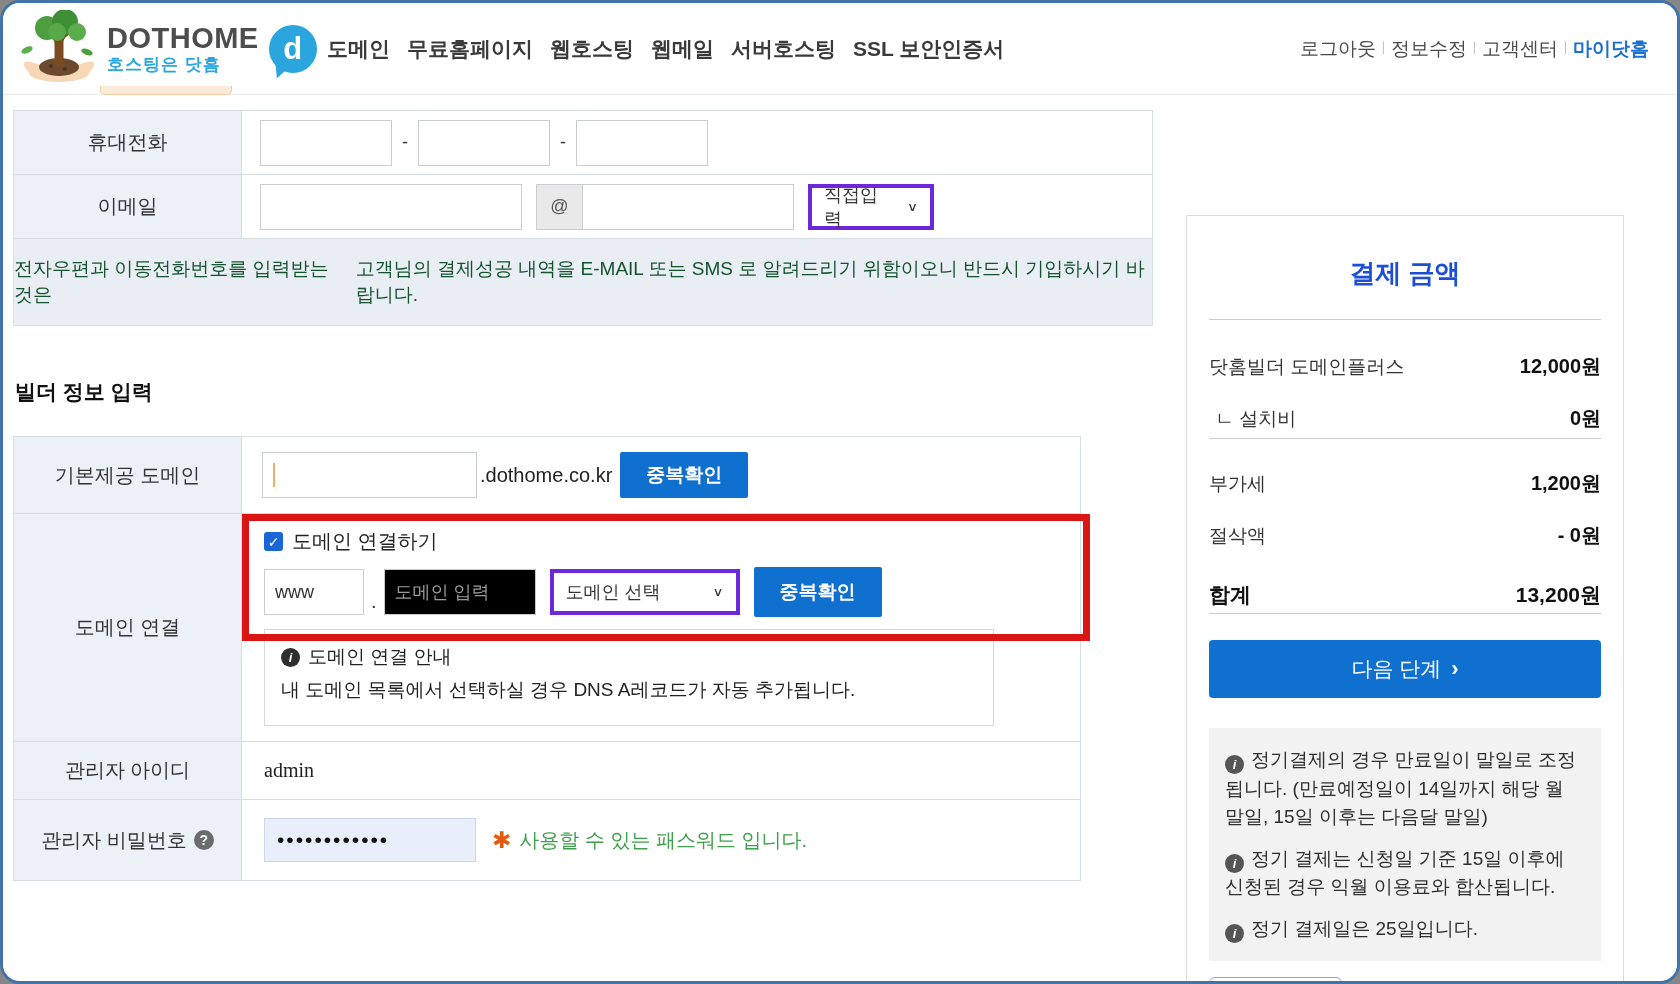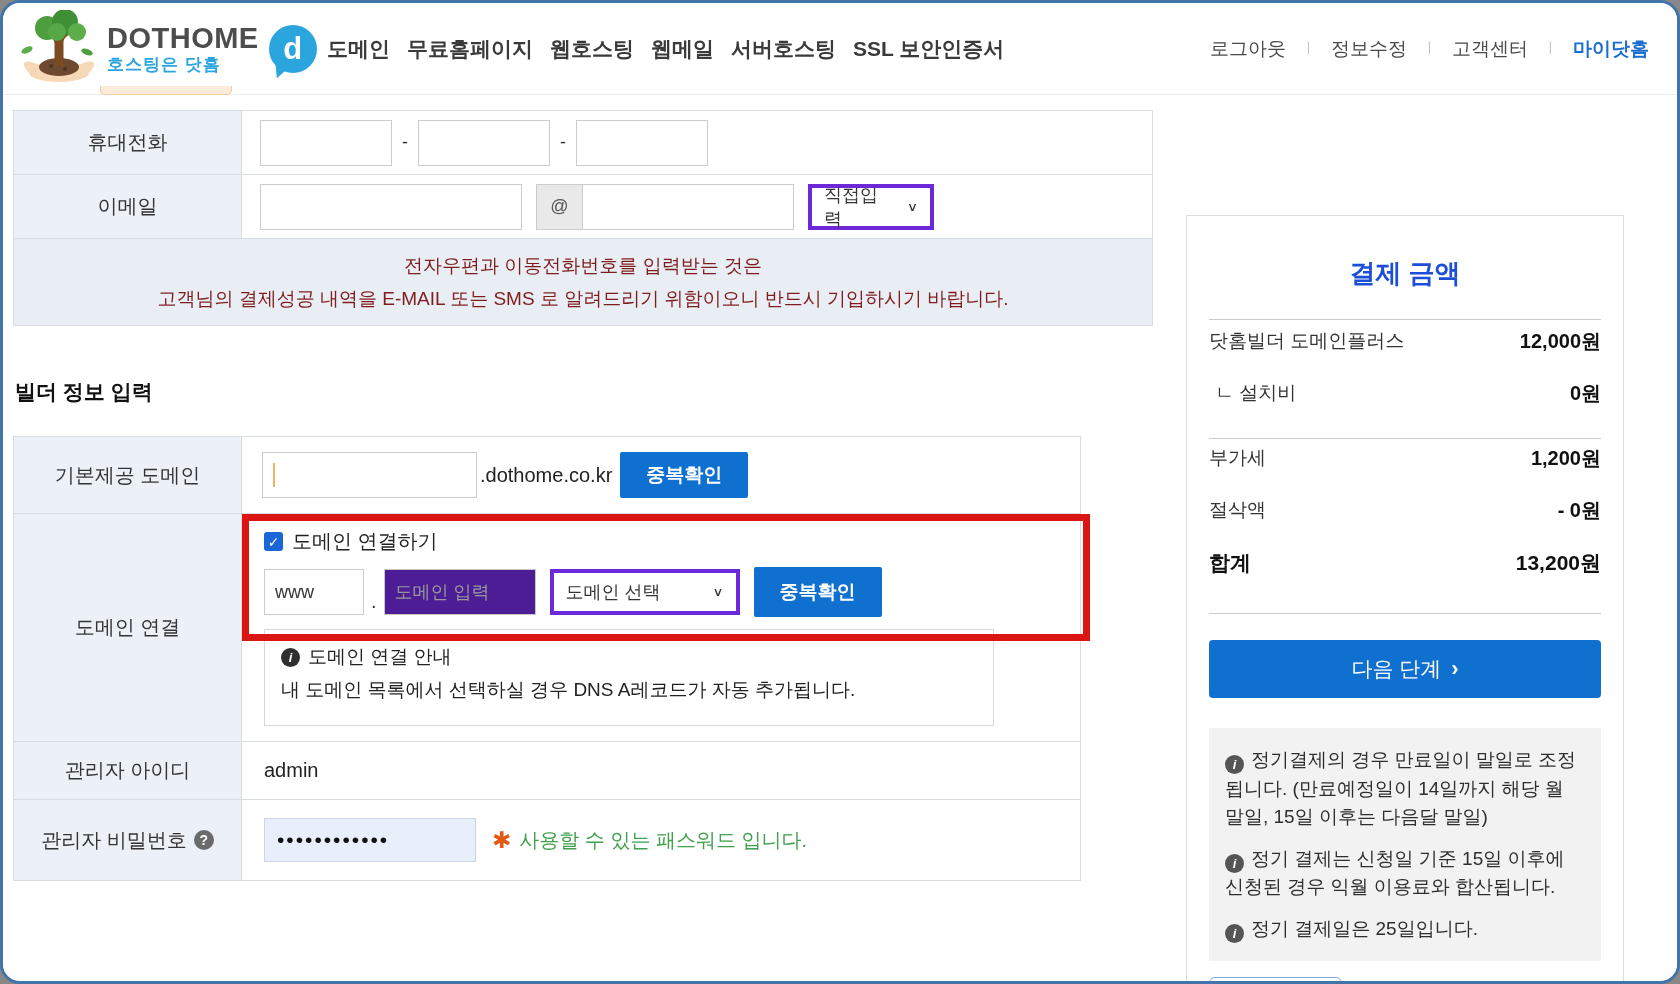--- a/index.html
+++ b/index.html
@@ -21,84 +21,84 @@
   .logo{display:flex;align-items:center;gap:4px;min-width:300px;cursor:pointer;}
   .logo-text{display:flex;flex-direction:column;line-height:1.05;margin-left:2px;}
   .brand{font-size:29px;font-weight:800;color:#4d4d4d;letter-spacing:.5px;}
   .tagline{font-size:17px;font-weight:700;color:var(--logo_blue);letter-spacing:1px;margin-top:2px;}
   .bubble{position:relative;width:48px;height:48px;border-radius:50%;background:var(--logo_blue);
     display:flex;align-items:center;justify-content:center;color:#fff;font-weight:800;font-size:31px;margin-left:6px;}
   .bubble::after{content:"";position:absolute;left:4px;bottom:-6px;width:0;height:0;
     border-left:6px solid transparent;border-right:8px solid transparent;border-top:14px solid var(--logo_blue);transform:rotate(18deg);}
   .nav{display:flex;align-items:flex-end;gap:17px;margin-left:10px;}
   .nav-item{font-size:21px;font-weight:700;color:#3a3a3a;cursor:pointer;white-space:nowrap;}
-  .user-links{margin-left:auto;display:flex;align-items:center;gap:15px;font-size:19px;color:#4a4a4a;white-space:nowrap;}
+  .user-links{margin-left:auto;display:flex;align-items:center;font-size:19px;color:#4a4a4a;white-space:nowrap;}
   .user-links .sep{color:#c3c3c3;font-size:15px;}
   .user-links .link{cursor:pointer;}
   .user-links .link.my{color:var(--link_blue);font-weight:700;}
   
   .main{position:relative;height:885px;background:#fff;}
   .peach-remnant{position:absolute;left:97px;top:-9px;width:132px;height:9px;background:#fcebdb;
     border:1px solid #f1c9a2;border-top:none;border-radius:0 0 5px 5px;z-index:3;}
   .ftable{position:absolute;left:10px;border:1px solid var(--border);background:#fff;}
   .t1{top:15px;width:1140px;}
   .t2{top:341px;width:1068px;}
   .frow{display:flex;border-bottom:1px solid var(--border);}
   .frow:last-child{border-bottom:none;}
   .lcell{width:228px;flex:0 0 228px;background:var(--label_bg);border-right:1px solid var(--border);
     display:flex;align-items:center;justify-content:center;font-size:20px;color:#333;text-align:center;}
   .ccell{flex:1;display:flex;align-items:center;background:#fff;}
-  .h64{height:64px;} .h77{height:77px;} .h228{height:228px;align-items:stretch;} .h58{height:58px;} .h80{height:80px;}
+  .h64{height:64px;} .h77{height:77px;} .h228{height:228px;align-items:stretch;} .h58{height:58px;font-family:Liberation Serif, serif;} .h80{height:80px;}
   input.box, .fake-input{height:46px;border:1px solid #c9cdd2;background:#fff;font-size:18px;
     padding:0 10px;color:#333;outline:none;border-radius:0;font-family:inherit;}
   .fake-input{display:flex;align-items:center;}
   .caret{width:2px;height:24px;background:#f0b269;}
   .sep-dash{margin:0 10px;color:#333;font-size:18px;}
   .at-box{height:46px;width:46px;background:#e9e9e9;border:1px solid #c9cdd2;border-right:none;
     display:flex;align-items:center;justify-content:center;font-size:18px;color:#555;}
   .select{height:46px;border:4px solid #6d28d9;background:#fff;display:flex;align-items:center;
     justify-content:space-between;padding:0 12px;font-size:18px;color:#333;cursor:pointer;}
   .select .chev{font-size:15px;color:#333;margin-left:12px;transform:scaleY(.8);}
-  .notice-band{height:86px;background:var(--notice_bg);display:flex;flex-direction:column;
-    align-items:center;justify-content:center;gap:7px;font-size:19px;color:#7f1d1d;}
+  .notice-band{height:86px;background:var(--notice_bg);display:flex;flex-direction:row;
+    align-items:center;justify-content:center;gap:7px;font-size:19px;color:#14532d;}
   .section-heading{position:absolute;left:12px;top:283px;font-size:21px;font-weight:700;color:#111;}
   .btn-blue{height:46px;min-width:128px;background:var(--accent);color:#fff;border:none;
     font-size:19px;font-weight:700;cursor:pointer;border-radius:2px;font-family:inherit;padding:0 20px;}
   .suffix{font-size:20px;color:#222;margin-left:3px;}
   
   .dc-content{position:relative;display:block;padding:14px 0 0 22px;}
   .red-box{position:absolute;left:0;top:0;width:848px;height:127px;border:7px solid var(--highlight_red);
     pointer-events:none;z-index:5;}
   .check-line{display:flex;align-items:center;gap:9px;}
   .checkbox{width:19px;height:19px;border-radius:3px;background:#1a66d6;color:#fff;display:flex;
     align-items:center;justify-content:center;font-size:14px;font-weight:700;cursor:pointer;}
   .check-label{font-size:20px;color:#222;}
   .dc-inputs{display:flex;align-items:center;margin-top:12px;}
   .dc-inputs .dot{align-self:flex-end;margin:0 7px 4px 7px;font-size:20px;color:#333;}
-  input.disabled{background:#4c1d95;border-color:#c9c9c9;color:#9a9a9a;}
+  input.disabled{background:#000000;border-color:#c9c9c9;color:#9a9a9a;}
   input.disabled::placeholder{color:#9a9a9a;opacity:1;}
   .btn-big{height:50px;margin-left:14px;}
   .guide-box{width:730px;border:1px solid #d9d9d9;margin-top:12px;padding:14px 18px 22px 16px;background:#fff;}
   .guide-title{display:flex;align-items:center;gap:8px;font-size:19px;color:#222;}
   .guide-text{margin-top:7px;font-size:19px;color:#222;}
   .info-icon{width:19px;height:19px;flex:0 0 19px;border-radius:50%;background:#2f2f2f;color:#fff;
     display:inline-flex;align-items:center;justify-content:center;font-size:13px;font-weight:700;font-style:italic;}
   .q-icon{width:20px;height:20px;border-radius:50%;background:#6b6b6b;color:#fff;display:inline-flex;
     align-items:center;justify-content:center;font-size:14px;font-weight:700;margin-left:7px;cursor:pointer;}
   .admin-val{font-size:20px;color:#222;padding-left:22px;}
   .pw-box{width:212px;height:44px;background:#e8effb;border:1px solid #cdd6e8;display:flex;
     align-items:center;padding:0 12px;margin-left:22px;font-size:21px;letter-spacing:2px;color:#111;cursor:text;}
   .asterisk{color:var(--asterisk_orange);font-size:23px;margin:0 8px 0 16px;}
   .valid-msg{color:var(--valid_green);font-size:20px;}
   
   .sidebar{position:absolute;left:1183px;top:120px;width:438px;height:1000px;
     border:1px solid #ddd;background:#fff;padding:0 22px;}
   .pay-title{margin-top:40px;text-align:center;font-size:26px;font-weight:700;color:#1d4ed8;}
   .divider{border-top:1px solid #ccc;margin-top:28px;}
-  .pay-row{height:52px;display:flex;align-items:flex-start;justify-content:space-between;gap:32px;}
+  .pay-row{height:52px;display:flex;align-items:flex-end;justify-content:space-between;gap:32px;}
   .pay-label{font-size:19px;color:#333;}
   .pay-label.sub{padding-left:6px;}
   .pay-value{font-size:20px;font-weight:700;color:#111;}
   .pay-row.total .pay-label{font-size:21px;font-weight:700;color:#111;}
   .pay-row.total{height:60px;}
   .pay-row.total .pay-value{font-size:21px;}
   .next-btn{margin-top:26px;width:100%;height:58px;background:var(--accent);color:#fff;border:none;
     border-radius:4px;font-size:21px;cursor:pointer;font-family:inherit;display:flex;align-items:center;justify-content:center;gap:10px;}
   .next-btn .arrow{font-size:22px;font-weight:700;}
   .notes-box{margin-top:30px;background:#f2f2f2;padding:18px 16px;}

